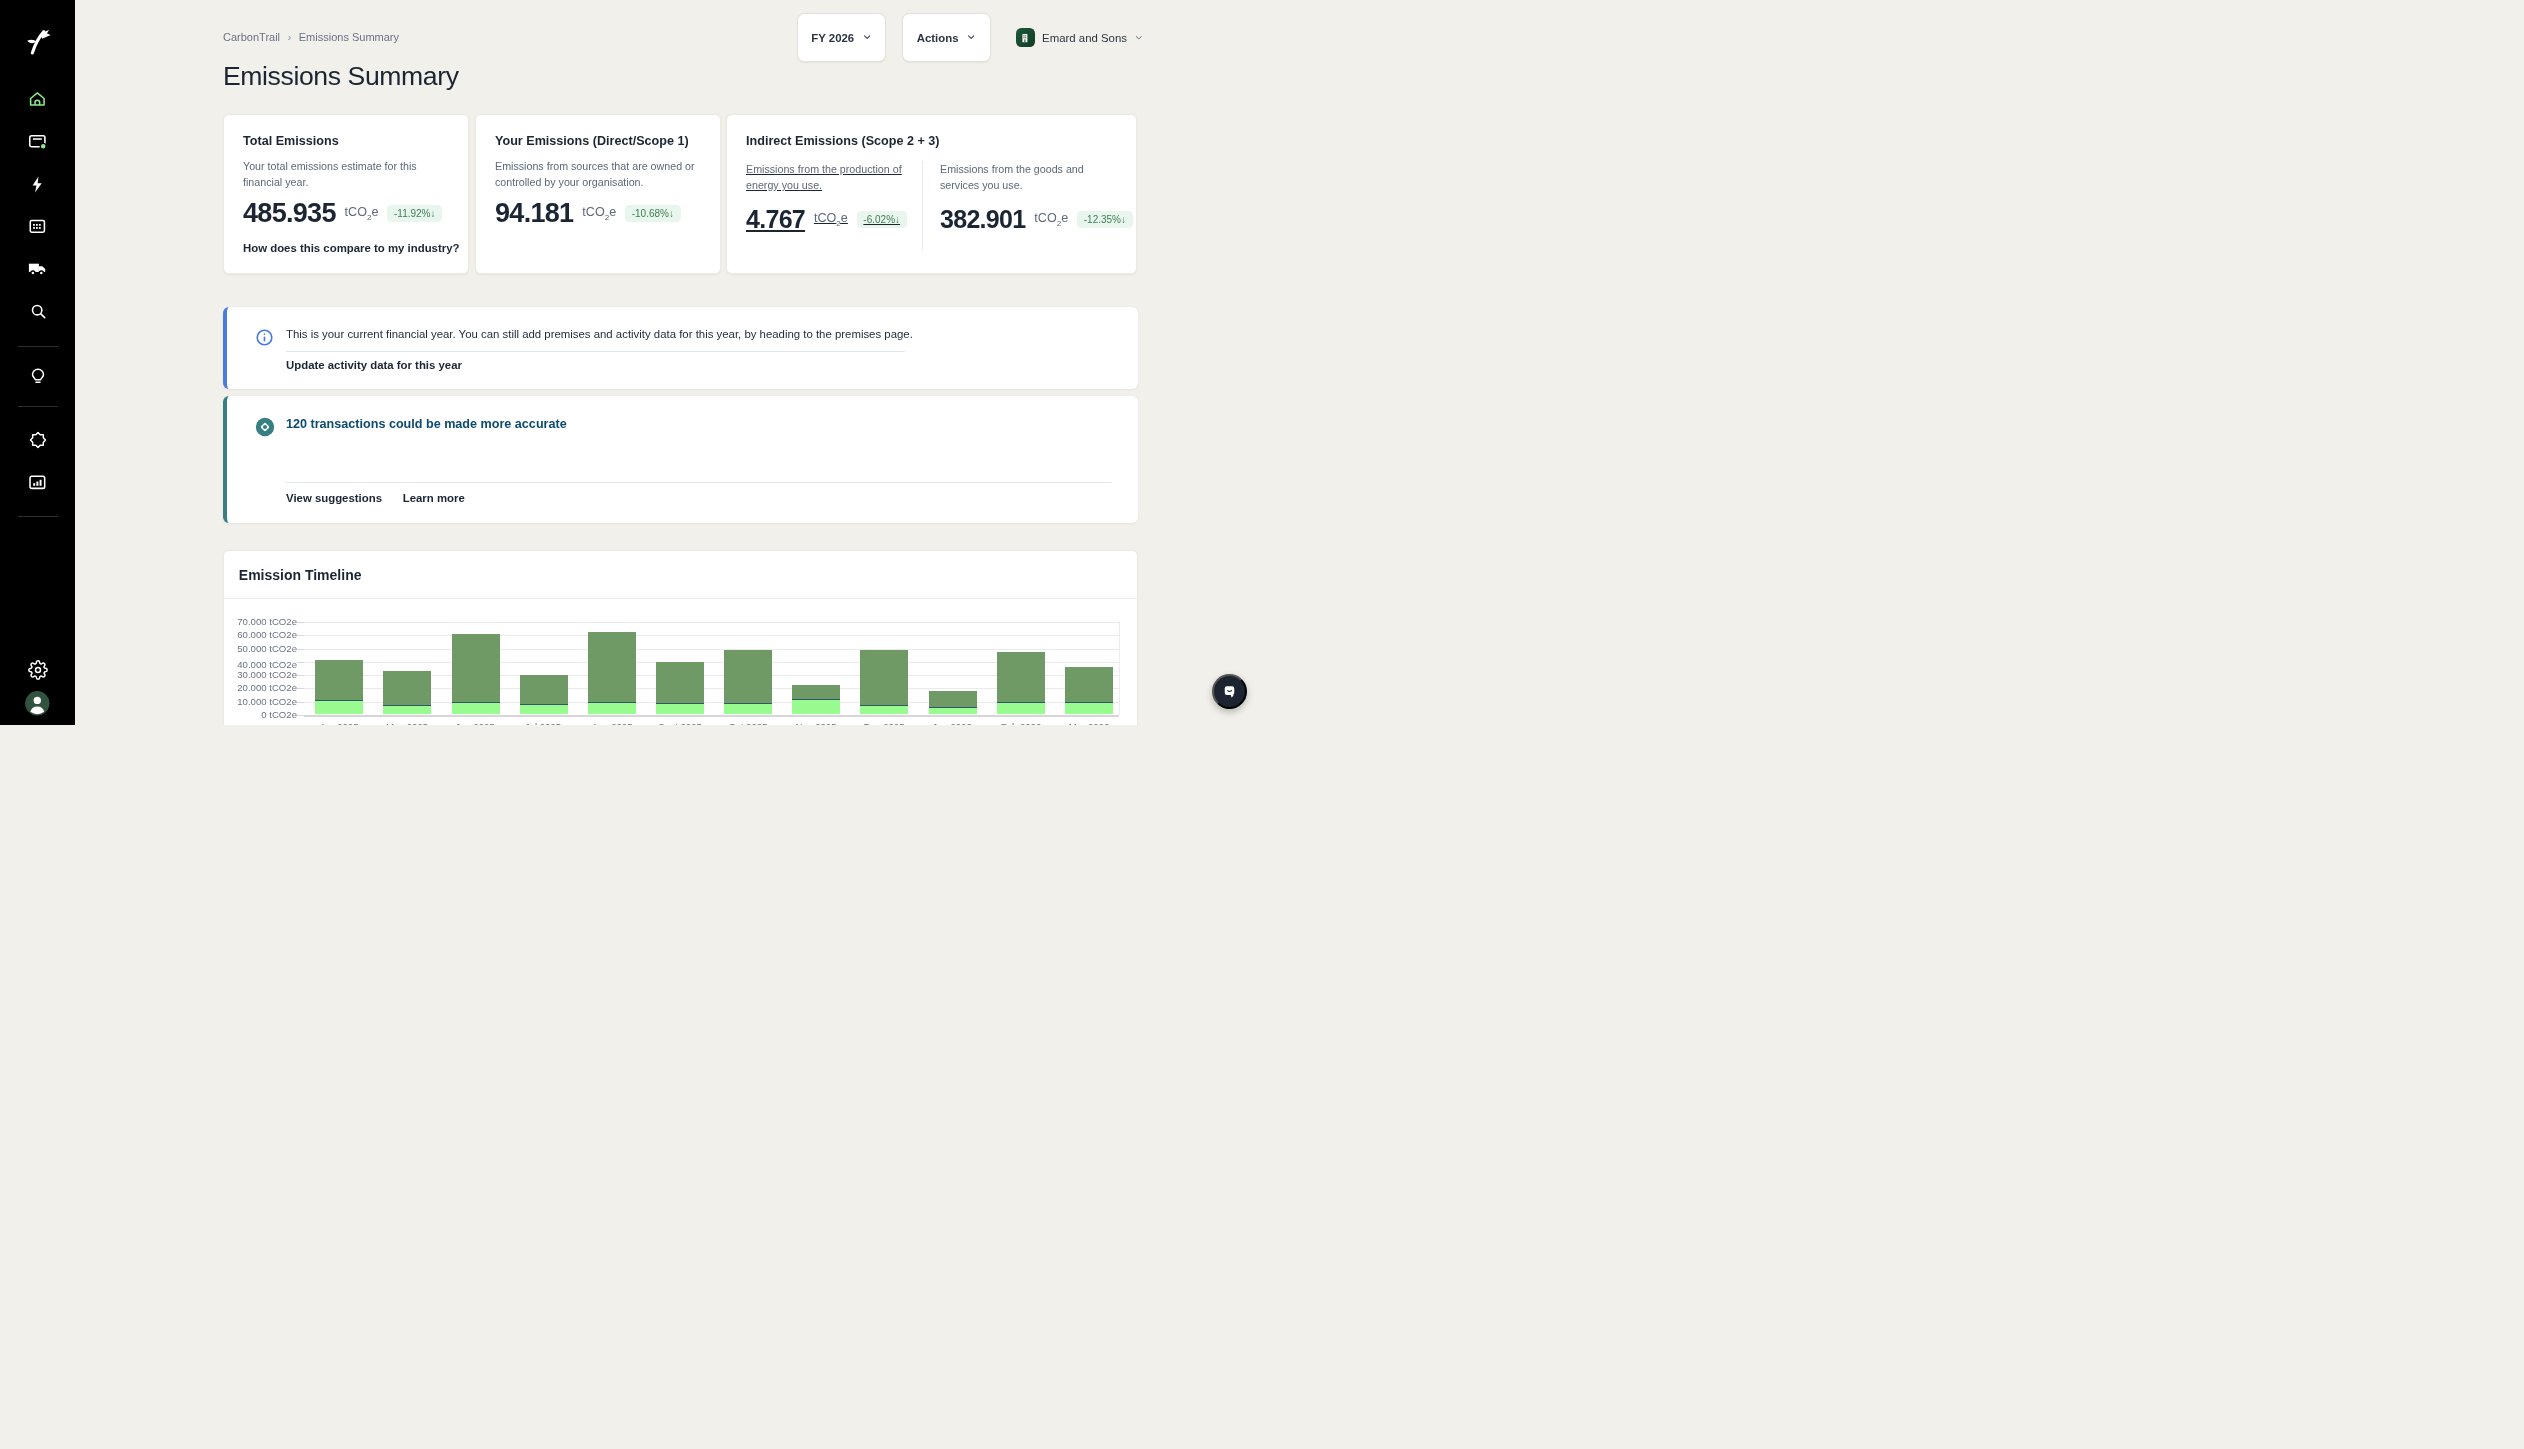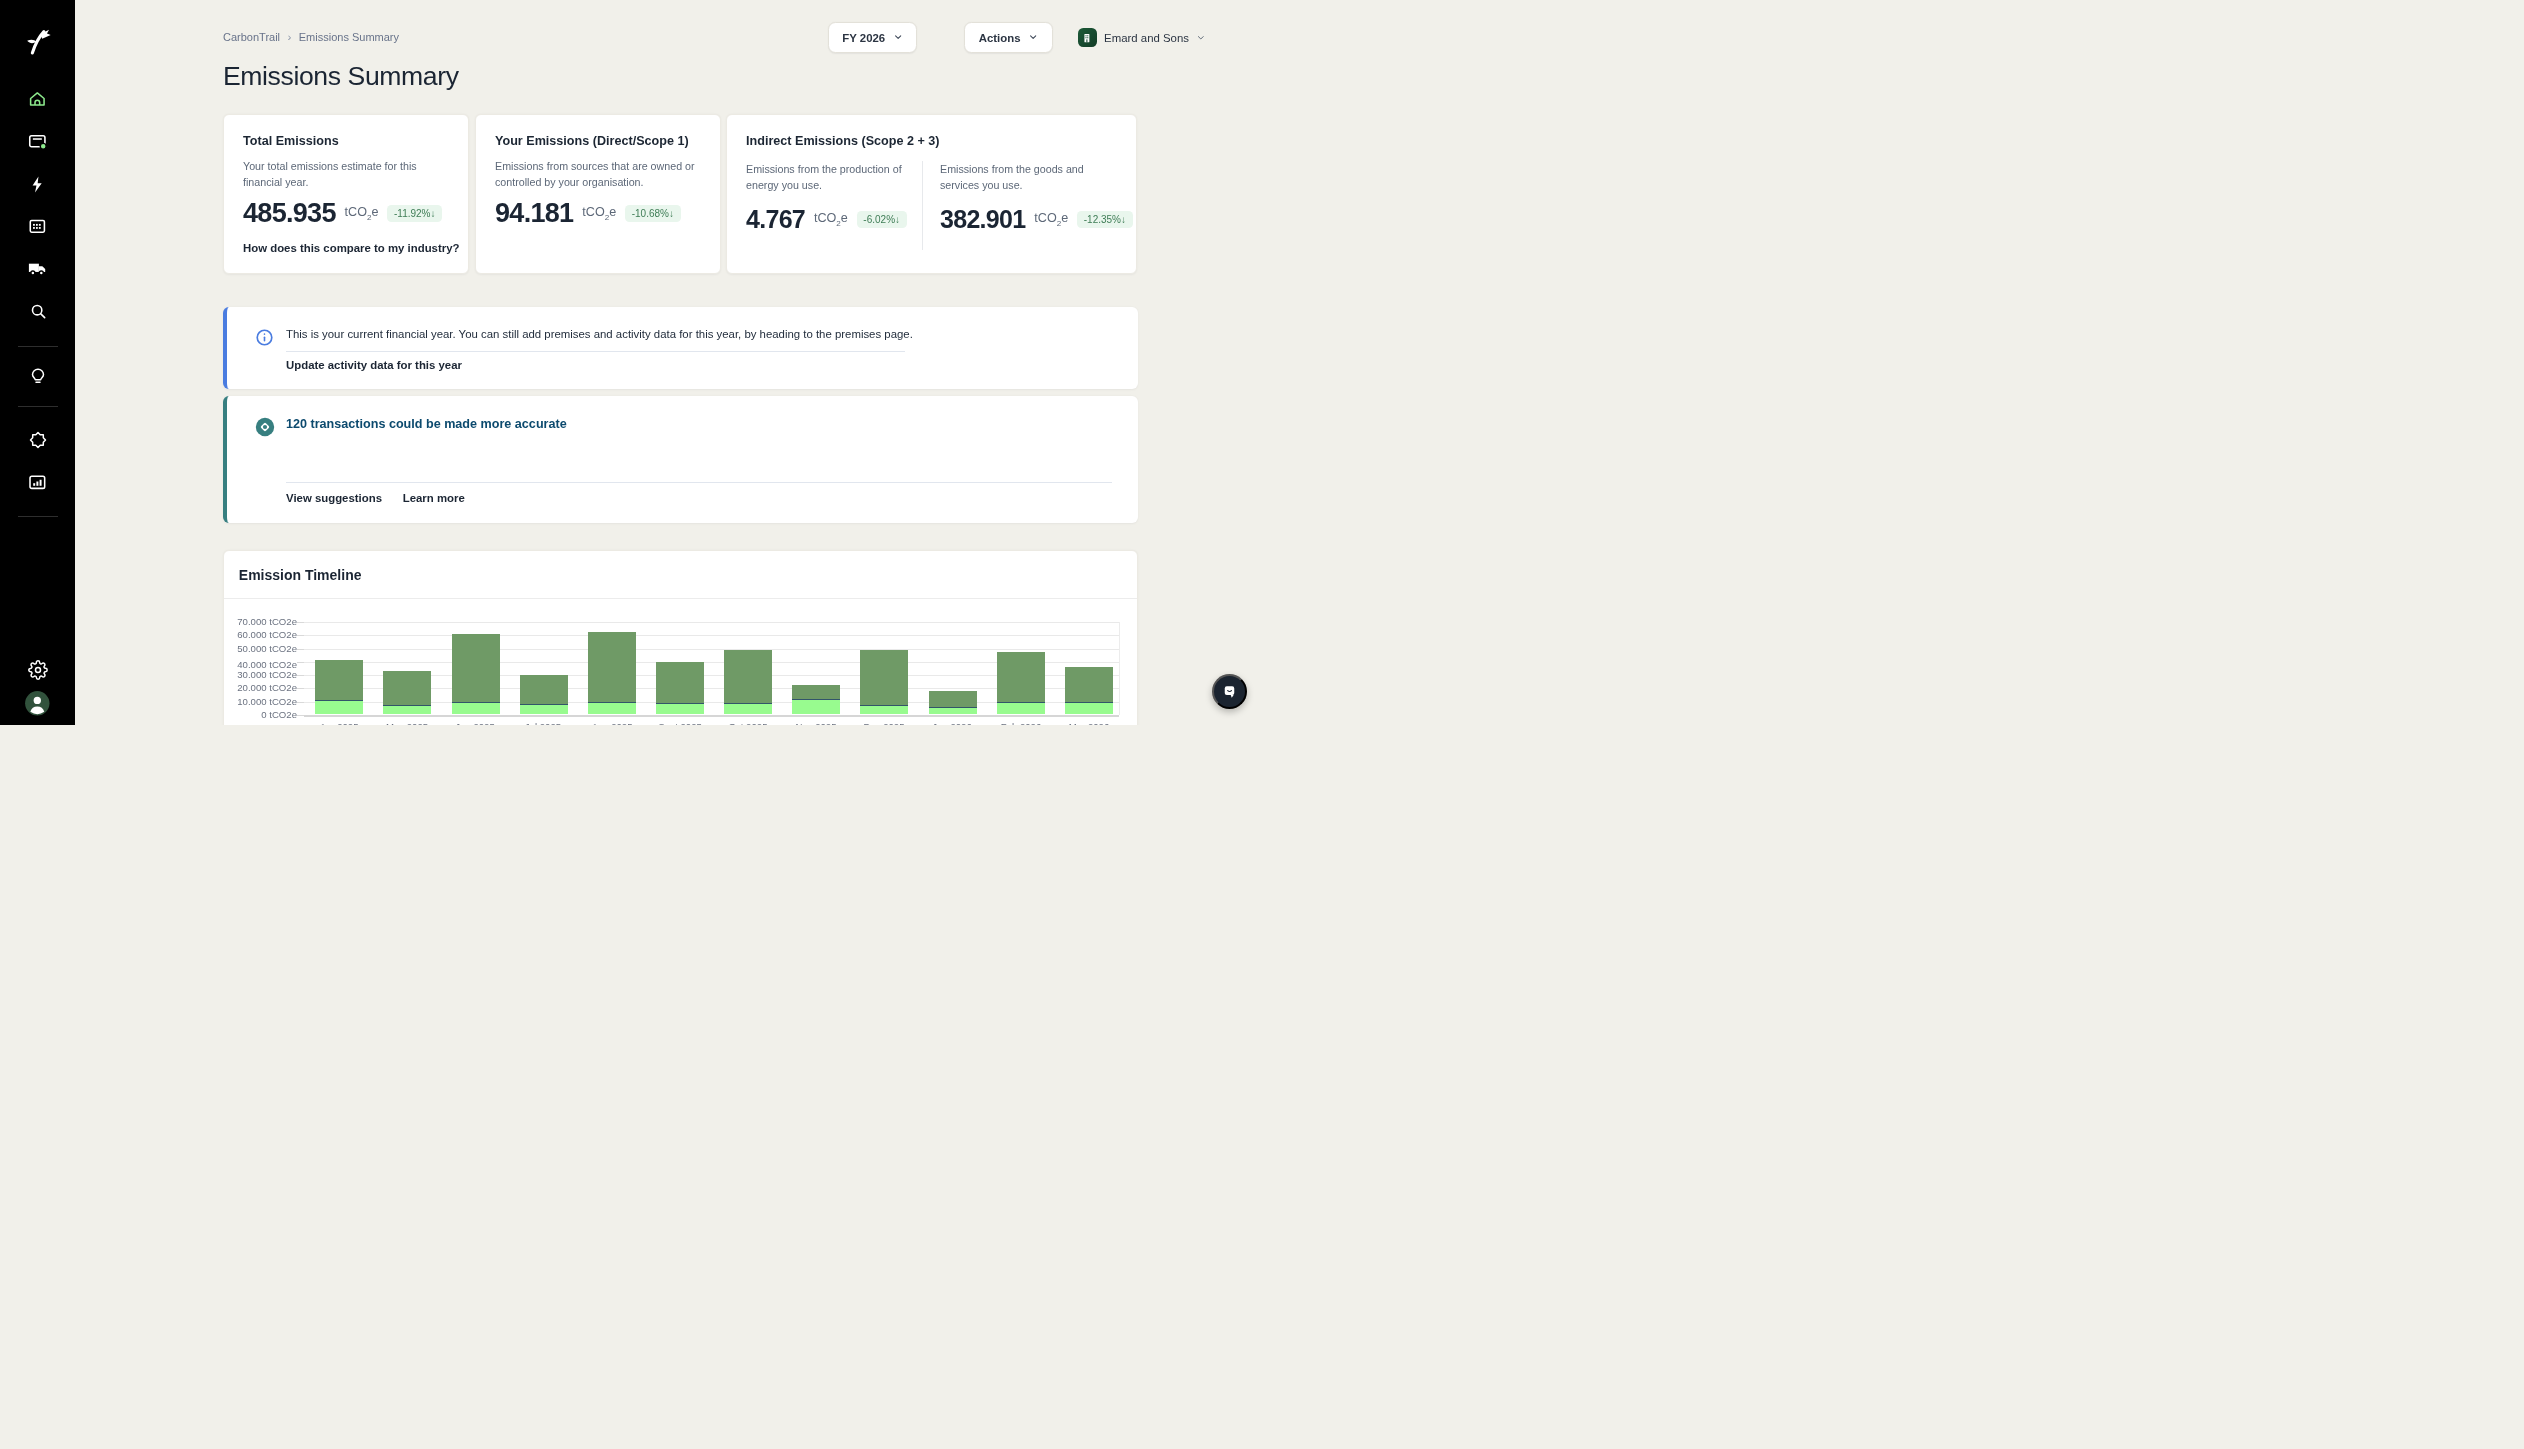--- a/index.html
+++ b/index.html
@@ -10,21 +10,21 @@
   .sidebar { position:absolute; left:0; top:0; width:75px; height:725px; background:#000; z-index:5; }
   .side-item { position:absolute; left:20px; width:35px; height:35px; display:flex; align-items:center; justify-content:center; cursor:pointer; }
   .side-div { position:absolute; left:17.7px; width:40px; height:0.7px; background:rgba(255,255,255,.18); }
 
   
   .main { position:absolute; left:75px; top:0; right:0; bottom:0; background:#f1f0ea; }
 
   .breadcrumb { position:absolute; left:148px; top:29.5px; font-size:11px; color:#68738a; display:flex; gap:7.4px; align-items:center; }
   .breadcrumb .sep { color:#8f99ab; font-size:11.8px; }
   .topbar-right { position:absolute; top:22px; left:722px; height:31px; display:flex; align-items:center; gap:16.3px; }
-  .pill-btn { height:31px; background:#fff; border:0.7px solid #e3e1d9; border-radius:7.4px; box-shadow:0 0.7px 1.5px rgba(16,24,40,.06); display:flex; align-items:center; gap:7.4px; padding:0 13.3px; font-size:11.4px; font-weight:700; color:#2b3442; cursor:pointer;margin-left:31px; }
+  .pill-btn { height:49px; background:#fff; border:0.7px solid #e3e1d9; border-radius:7.4px; box-shadow:0 0.7px 1.5px rgba(16,24,40,.06); display:flex; align-items:center; gap:7.4px; padding:0 13.3px; font-size:11.4px; font-weight:700; color:#2b3442; cursor:pointer; }
   .org-chip { display:flex; align-items:center; gap:7.4px; cursor:pointer; margin-left:8.9px; }
   .org-avatar { width:19px; height:19px; border-radius:5.2px; background:linear-gradient(135deg,#1d5a38,#123c26); display:flex; align-items:center; justify-content:center; }
   .org-name { font-size:11.4px; color:#2b3442; font-weight:500; }
 
   .page-title { position:absolute; left:148px; top:61px; font-size:26.6px; font-weight:500; letter-spacing:-0.4px; color:#1b2533; }
 
   
   .card { position:absolute; background:#fff; border:0.7px solid #eceae3; border-radius:5.9px; box-shadow:0 0.7px 2.2px rgba(16,24,40,.05); }
   .stat-card { top:114px; height:160px; padding:19px 19px 0 19px; }
   .c1 { left:148px; width:246px; }
@@ -32,21 +32,21 @@
   .c3 { left:651px; width:411px; }
   .stat-title { font-size:12.6px; font-weight:700; color:#1c2633; }
   .stat-desc { margin-top:10.3px; font-size:10.7px; line-height:1.5; color:#5d6878; }
   .value-row { position:absolute; left:19px; top:83px; display:flex; align-items:center; gap:8.9px; }
   .big-num { font-size:27px; font-weight:650; letter-spacing:-0.7px; color:#1b2533; }
   .unit { font-size:12.6px; color:#5d6878; }
   .unit sub { font-size:8.1px; }
   .delta-badge { background:#e9f6ed; color:#3f7d56; font-size:10px; font-weight:500; border-radius:4.4px; padding:3px 6.6px; white-space:nowrap; }
   .card-link { position:absolute; left:19px; top:127px; font-size:11.4px; font-weight:700; color:#1b2533; cursor:pointer; }
   .c3 .col { position:absolute; top:46px; }
-  .c3 .col-l { left:19px; width:167px; }
+  .c3 .col-l { left:19px; width:167px;text-decoration:underline; }
   .c3 .col-r { left:213px; width:185px; }
   .c3 .vdiv { position:absolute; left:195px; top:46px; height:89px; width:0.7px; background:#e7e9ec; }
   .c3 .value-row { position:static; margin-top:11.8px; padding-left:0; }
   .c3 .big-num { font-size:25px; }
 
   
   .banner { position:absolute; left:148px; width:915px; background:#fff; border-radius:5.9px; box-shadow:0 0.7px 2.2px rgba(16,24,40,.05); }
   .banner-info { top:307px; height:82px; border-left:4.4px solid #4a7ce0; }
   .banner-sugg { top:396px; height:127px; border-left:4.4px solid #377f80; }
   .banner .b-icon { position:absolute; left:28px; top:20.7px; }

